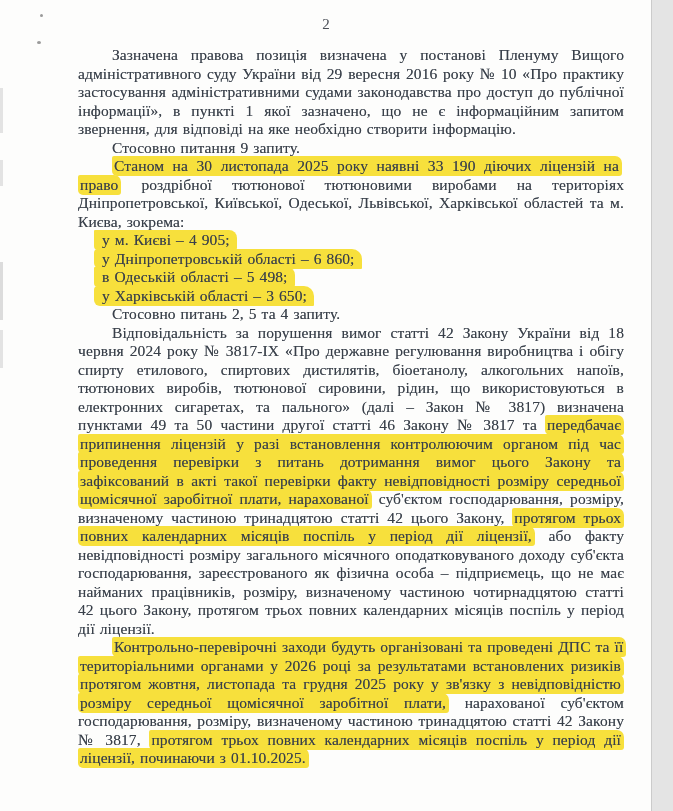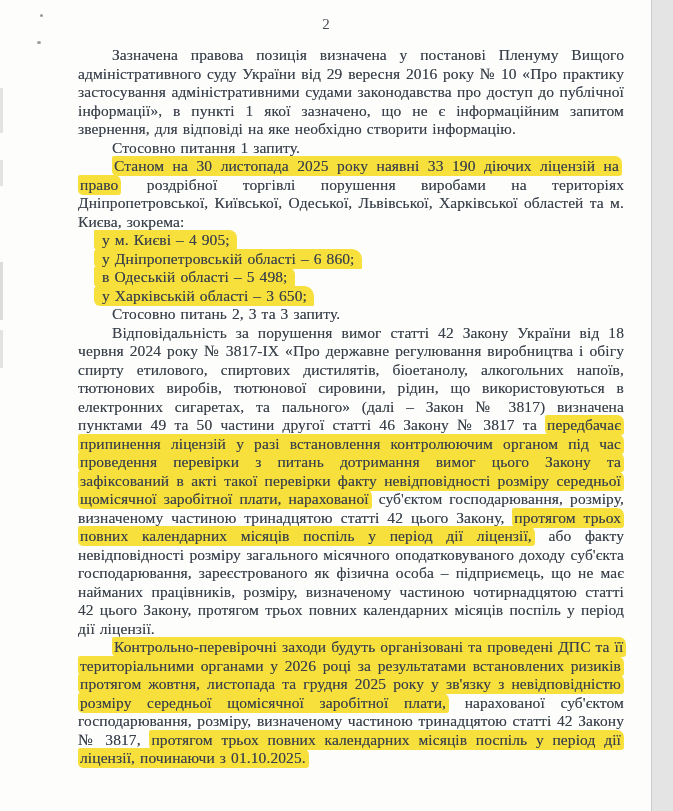--- a/index.html
+++ b/index.html
@@ -53,22 +53,22 @@
 
 <div class="edge-mark" style="top:88px;height:45px;"></div>
 <div class="edge-mark" style="top:160px;height:26px;"></div>
 <div class="edge-mark" style="top:262px;height:58px;background:#dcdcdc;"></div>
 <div class="edge-mark" style="top:330px;height:38px;"></div>
 
 <div class="page-number">2</div>
 
 <div class="content">
     <p class="indent"><span>Зазначена правова позиція визначена у постанові Пленуму Вищого адміністративного суду України від 29 вересня 2016 року № 10 «Про практику застосування адміністративними судами законодавства про доступ до публічної інформації», в пункті 1 якої зазначено, що не є інформаційним запитом звернення, для відповіді на яке необхідно створити інформацію.</span></p>
-    <p class="indent"><span>Стосовно питання 1 запиту.</span></p>
-    <p class="indent"><mark>Станом на 30 листопада 2025 року наявні 33&nbsp;190 діючих ліцензій на право</mark><span> роздрібної торгівлі порушення виробами на територіях Дніпропетровської, Київської, Одеської, Львівської, Харківської областей та м. Києва, зокрема:</span></p>
+    <p class="indent"><span>Стосовно питання 9 запиту.</span></p>
+    <p class="indent"><mark>Станом на 30 листопада 2025 року наявні 33&nbsp;190 діючих ліцензій на право</mark><span> роздрібної тютюнової тютюновими виробами на територіях Дніпропетровської, Київської, Одеської, Львівської, Харківської областей та м. Києва, зокрема:</span></p>
     <p class="list"><mark>у м. Києві – 4&nbsp;905;</mark></p>
     <p class="list"><mark>у Дніпропетровській області – 6&nbsp;860;</mark></p>
     <p class="list"><mark>в Одеській області – 5&nbsp;498;</mark></p>
     <p class="list"><mark>у Харківській області – 3&nbsp;650;</mark></p>
-    <p class="indent"><span>Стосовно питань 2, 3 та 3 запиту.</span></p>
+    <p class="indent"><span>Стосовно питань 2, 5 та 4 запиту.</span></p>
     <p class="indent"><span>Відповідальність за порушення вимог статті 42 Закону України від 18 червня 2024 року № 3817-ІХ «Про державне регулювання виробництва і обігу спирту етилового, спиртових дистилятів, біоетанолу, алкогольних напоїв, тютюнових виробів, тютюнової сировини, рідин, що використовуються в електронних сигаретах, та пального» (далі – Закон № 3817) визначена пунктами 49 та 50 частини другої статті 46 Закону № 3817 та </span><mark>передбачає припинення ліцензій у разі встановлення контролюючим органом під час проведення перевірки з питань дотримання вимог цього Закону та зафіксований в акті такої перевірки факту невідповідності розміру середньої щомісячної заробітної плати, нарахованої</mark><span> суб'єктом господарювання, розміру, визначеному частиною тринадцятою статті 42 цього Закону, </span><mark>протягом трьох повних календарних місяців поспіль у період дії ліцензії,</mark><span> або факту невідповідності розміру загального місячного оподатковуваного доходу суб'єкта господарювання, зареєстрованого як фізична особа – підприємець, що не має найманих працівників, розміру, визначеному частиною чотирнадцятою статті 42 цього Закону, протягом трьох повних календарних місяців поспіль у період дії ліцензії.</span></p>
     <p class="indent"><mark>Контрольно-перевірочні заходи будуть організовані та проведені ДПС та її територіальними органами у 2026 році за результатами встановлених ризиків протягом жовтня, листопада та грудня 2025 року у зв'язку з невідповідністю розміру середньої щомісячної заробітної плати,</mark><span> нарахованої суб'єктом господарювання, розміру, визначеному частиною тринадцятою статті 42 Закону № 3817, </span><mark>протягом трьох повних календарних місяців поспіль у період дії ліцензії, починаючи з 01.10.2025.</mark></p>
   </div>
 
 </body></html>

